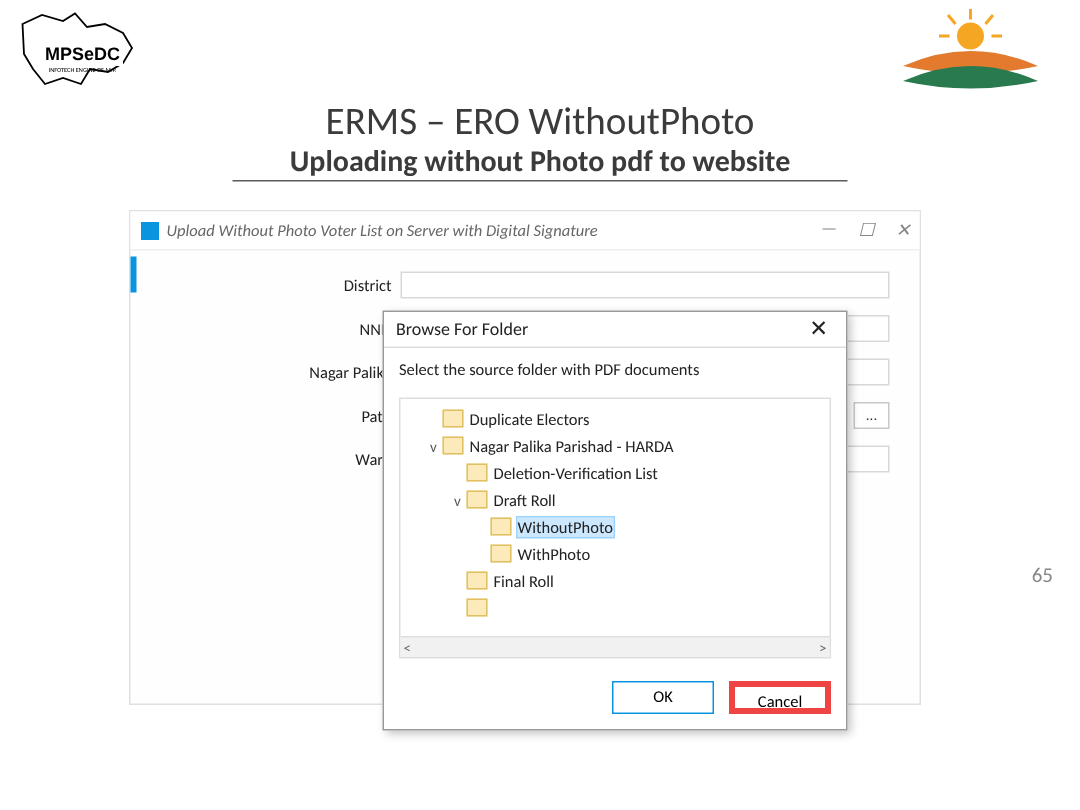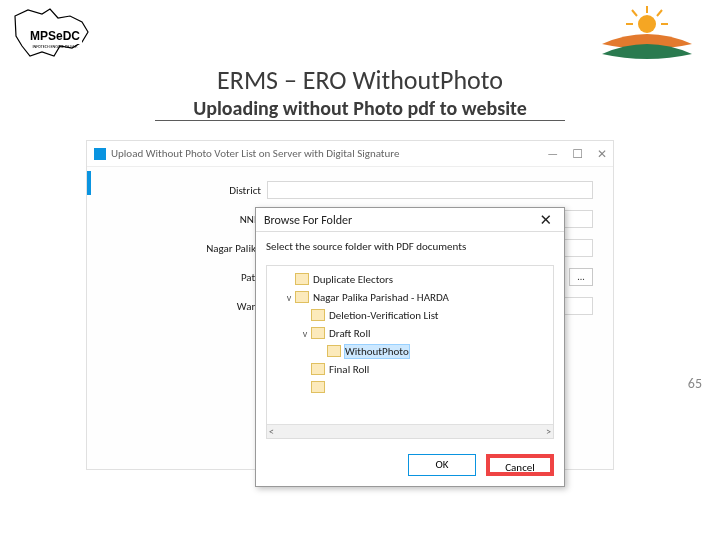--- a/index.html
+++ b/index.html
@@ -28,21 +28,21 @@
     border-bottom: 1.5px solid #5b5b5b;
     width: 410px; margin: 0 auto; font-weight: bold;
   }
   .screenshot {
     position: absolute; left: 86px; top: 140px; width: 528px; height: 330px;
     background: #fefefe; border: 1px solid #e0e0e0;
   }
   .win-titlebar {
     height: 26px; display: flex; align-items: center;
     background: #fff; border-bottom: 1px solid #eee; padding: 0 6px;
-    font-size: 11px; color: #666;
+    font-size: 11px; color: #666; font-style: italic;
   }
   .win-icon { width: 14px; height: 14px; margin-right: 4px; display: inline-block; }
   .win-controls { margin-left: auto; display: flex; gap: 14px; color: #888; font-size: 12px; }
   .blue-accent {
     position: absolute; left: 0; top: 30px; width: 4px; height: 24px; background: #0a94e0;
   }
   .form-area {
     position: absolute; left: 80px; top: 40px; right: 20px;
   }
   .form-row { display: flex; align-items: center; margin-bottom: 11px; font-size: 11px; color: #222; }
@@ -178,20 +178,25 @@
         <div class="tree-row indent-2">
             <span class="expander">v</span>
             <span class="folder"></span>
             <span>Draft Roll</span>
           </div>
         <div class="tree-row indent-3">
             <span class="expander"></span>
             <span class="folder"></span>
             <span class="selected">WithoutPhoto</span>
           </div>
+        <div class="tree-row indent-3">
+            <span class="expander"></span>
+            <span class="folder"></span>
+            <span>WithPhoto</span>
+          </div>
         <div class="tree-row indent-2">
             <span class="expander"></span>
             <span class="folder"></span>
             <span>Final Roll</span>
           </div>
         <div class="tree-row indent-2">
             <span class="expander"></span>
             <span class="folder"></span>
           </div>
         <div class="tree-scroll-h">

